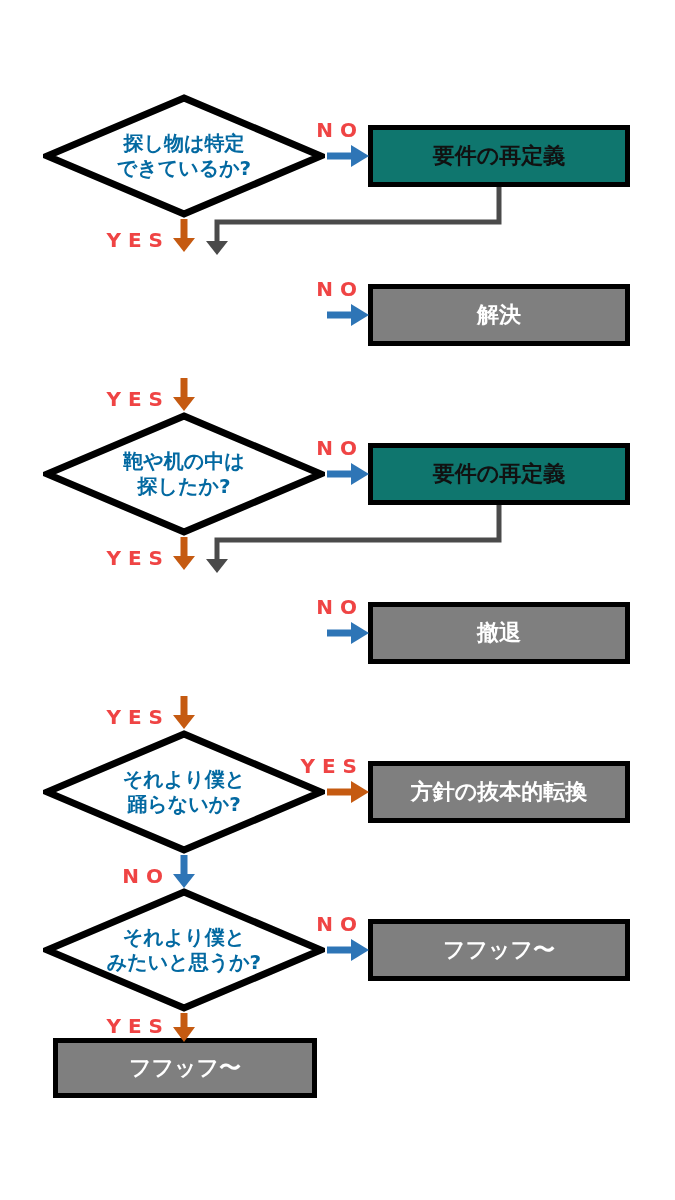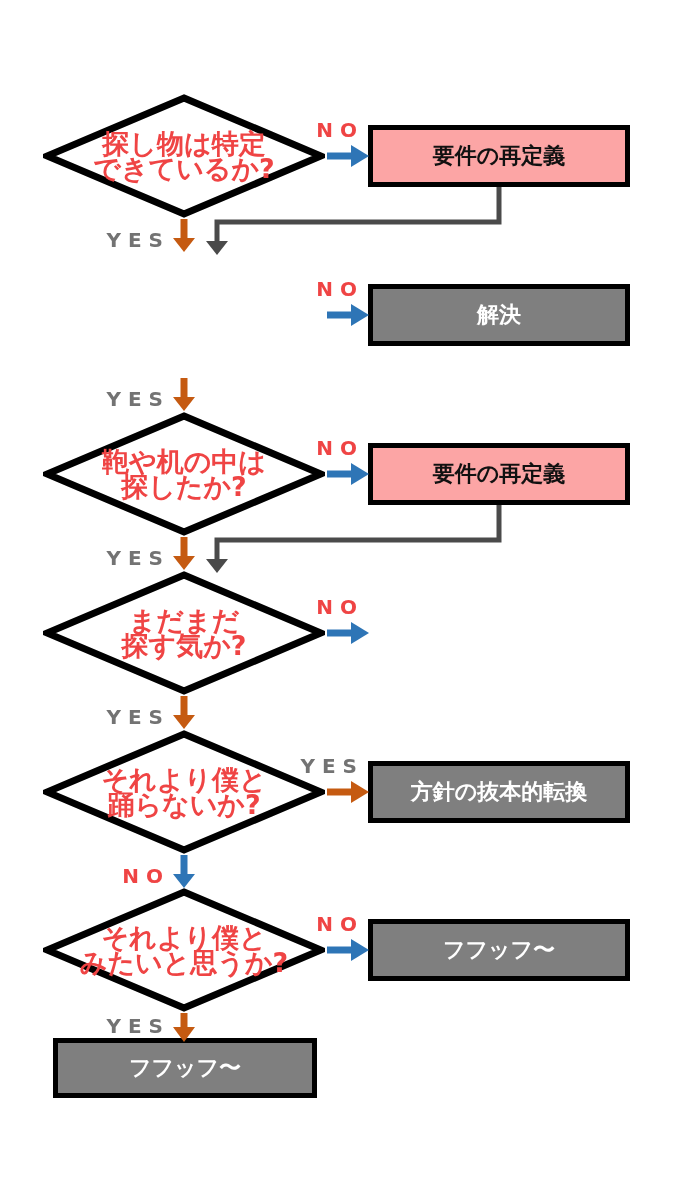--- a/index.html
+++ b/index.html
@@ -7,42 +7,42 @@
     position:relative;width:675px;height:1200px;background:#ffffff;
     font-family:"DejaVu Sans","Liberation Sans",sans-serif;overflow:hidden;
   }
   
   .diamond{position:absolute;left:43px;width:282px;height:124px;}
   .dshape{position:absolute;left:0;top:0;}
   .dshape polygon{fill:#ffffff;stroke:#000000;stroke-width:7;stroke-linejoin:miter;}
   .dtext{
     position:absolute;inset:0;display:flex;flex-direction:column;
     align-items:center;justify-content:center;text-align:center;
-    font-weight:bold;font-size:27px;line-height:25px;color:#ef4444;
+    font-weight:bold;font-size:20px;line-height:25px;color:#0369a1;
   }
   
   .box{
     position:absolute;left:368px;width:262px;height:62px;box-sizing:border-box;
     border:5px solid #000000;display:flex;align-items:center;justify-content:center;
     font-weight:bold;font-size:22px;
   }
-  .white-box{background:#fca5a5;color:#111111;}
+  .white-box{background:#0f766e;color:#111111;}
   .gray-box{background:#7f7f7f;color:#ffffff;}
   .final-box{left:53px;top:1038px;width:264px;height:60px;}
   
   .rlabel{
     position:absolute;left:200px;width:164px;text-align:right;
     font-weight:bold;font-size:20px;letter-spacing:7px;line-height:24px;
   }
   .dlabel{
     position:absolute;left:30px;width:140px;text-align:right;
     font-weight:bold;font-size:20px;letter-spacing:7px;line-height:24px;
   }
   .blue{color:#ef4444;}
-  .orange{color:#737373;}
+  .orange{color:#ef4444;}
   
   .arrows{position:absolute;left:0;top:0;pointer-events:none;}
   .arrow-blue line{stroke:#2e75b6;stroke-width:7;}
   .arrow-blue polygon{fill:#2e75b6;}
   .arrow-orange line{stroke:#c55a11;stroke-width:7;}
   .arrow-orange polygon{fill:#c55a11;}
   .connector polyline{fill:none;stroke:#4a4a4a;stroke-width:5;stroke-linejoin:miter;}
   .connector polygon{fill:#4a4a4a;}
 </style>
 </head>
@@ -73,30 +73,22 @@
     </svg>
     <div class="dtext">
       <div>鞄や机の中は</div>
       <div>探したか?</div>
     </div>
   </div>
   <div class="rlabel blue" style="top:436px">NO</div>
   <div class="box white-box" style="top:443px">要件の再定義</div>
   <div class="dlabel orange" style="top:546px">YES</div>
 
-  <div class="diamond" style="top:571px">
-    <svg class="dshape" width="282" height="124" viewBox="0 0 282 124">
-      <polygon points="141,4 278,62 141,120 4,62"></polygon>
-    </svg>
-    <div class="dtext">
-      <div>まだまだ</div>
-      <div>探す気か?</div>
-    </div>
-  </div>
   <div class="rlabel blue" style="top:595px">NO</div>
+  <div class="box gray-box" style="top:602px">撤退</div>
   <div class="dlabel orange" style="top:705px">YES</div>
 
   <div class="diamond" style="top:730px">
     <svg class="dshape" width="282" height="124" viewBox="0 0 282 124">
       <polygon points="141,4 278,62 141,120 4,62"></polygon>
     </svg>
     <div class="dtext">
       <div>それより僕と</div>
       <div>踊らないか?</div>
     </div>

